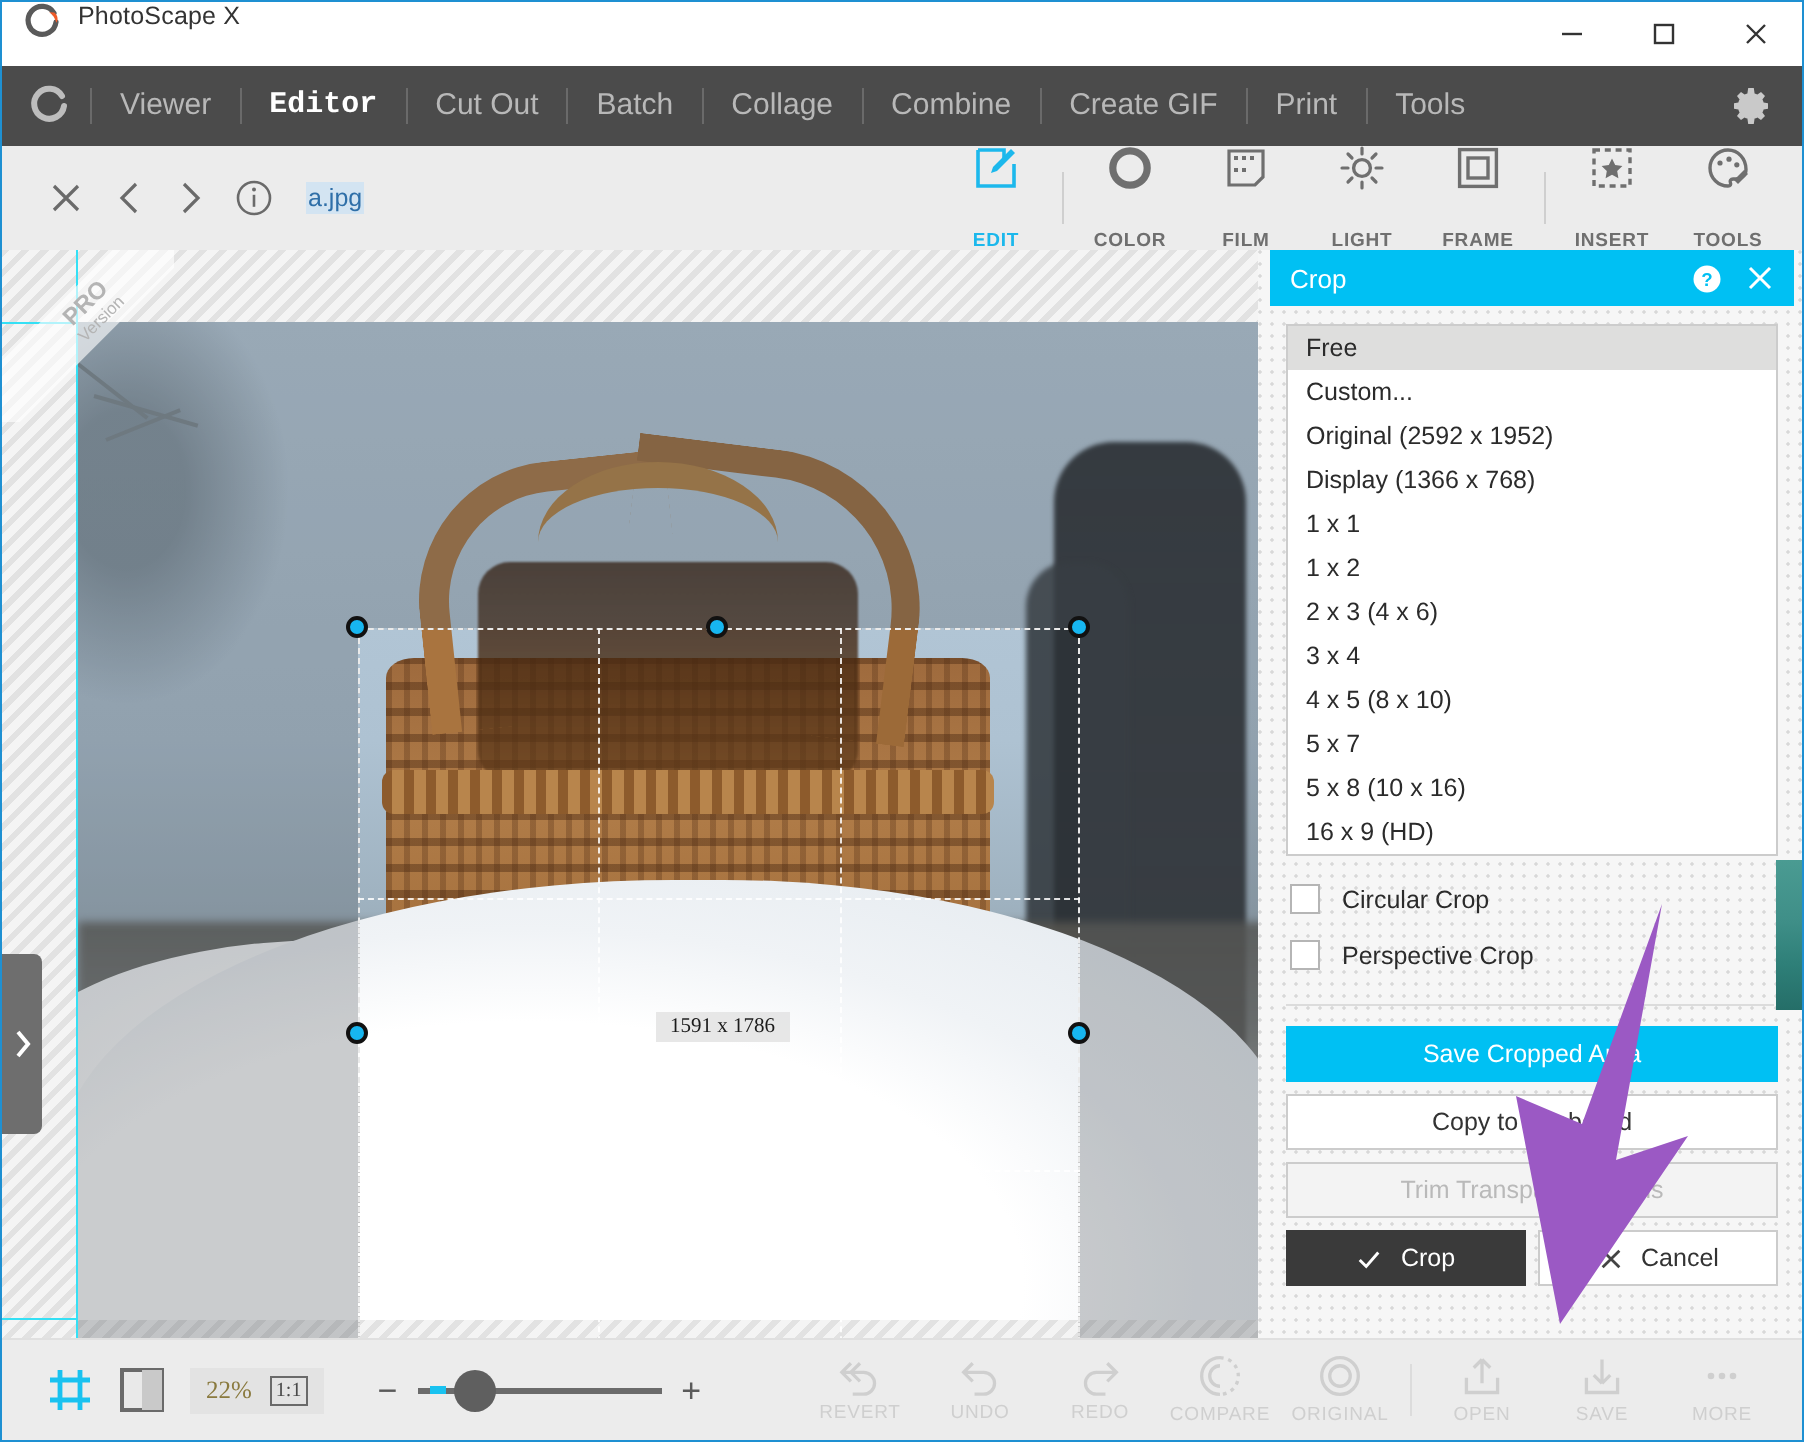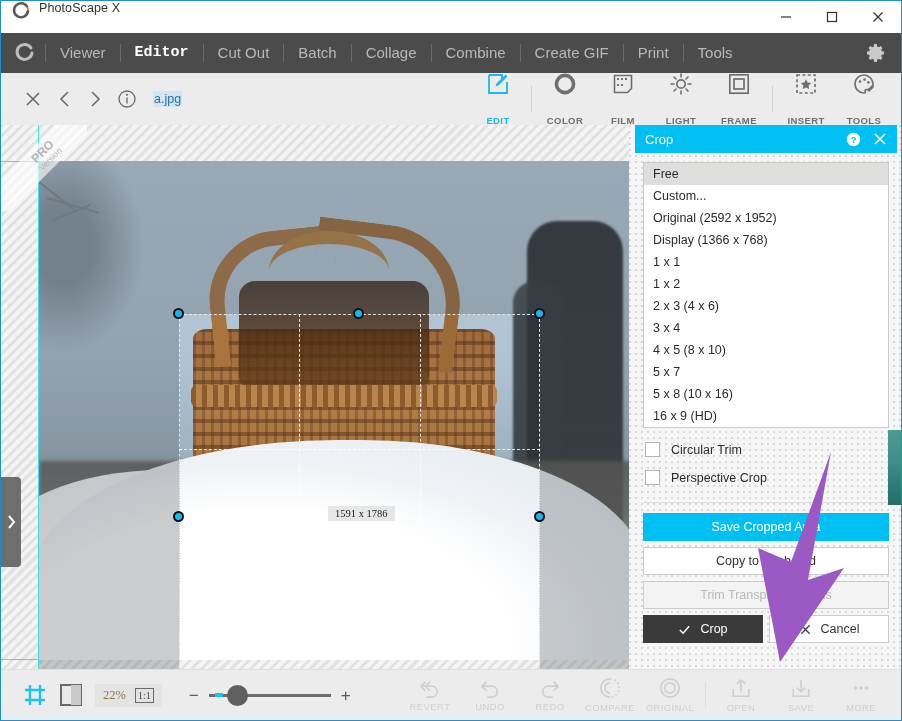--- a/index.html
+++ b/index.html
@@ -558,21 +558,21 @@
         <div class="ratio-item">3 x 4</div>
         <div class="ratio-item">4 x 5 (8 x 10)</div>
         <div class="ratio-item">5 x 7</div>
         <div class="ratio-item">5 x 8 (10 x 16)</div>
         <div class="ratio-item">16 x 9 (HD)</div>
       </div>
 
       <div class="checks">
         <div class="check-row">
           <span class="cbox"></span>
-          <span>Circular Trim</span>
+          <span>Circular Crop</span>
         </div>
         <div class="check-row">
           <span class="cbox"></span>
           <span>Perspective Crop</span>
         </div>
       </div>
 
       <div class="divider"></div>
 
       <div class="pbtns">

